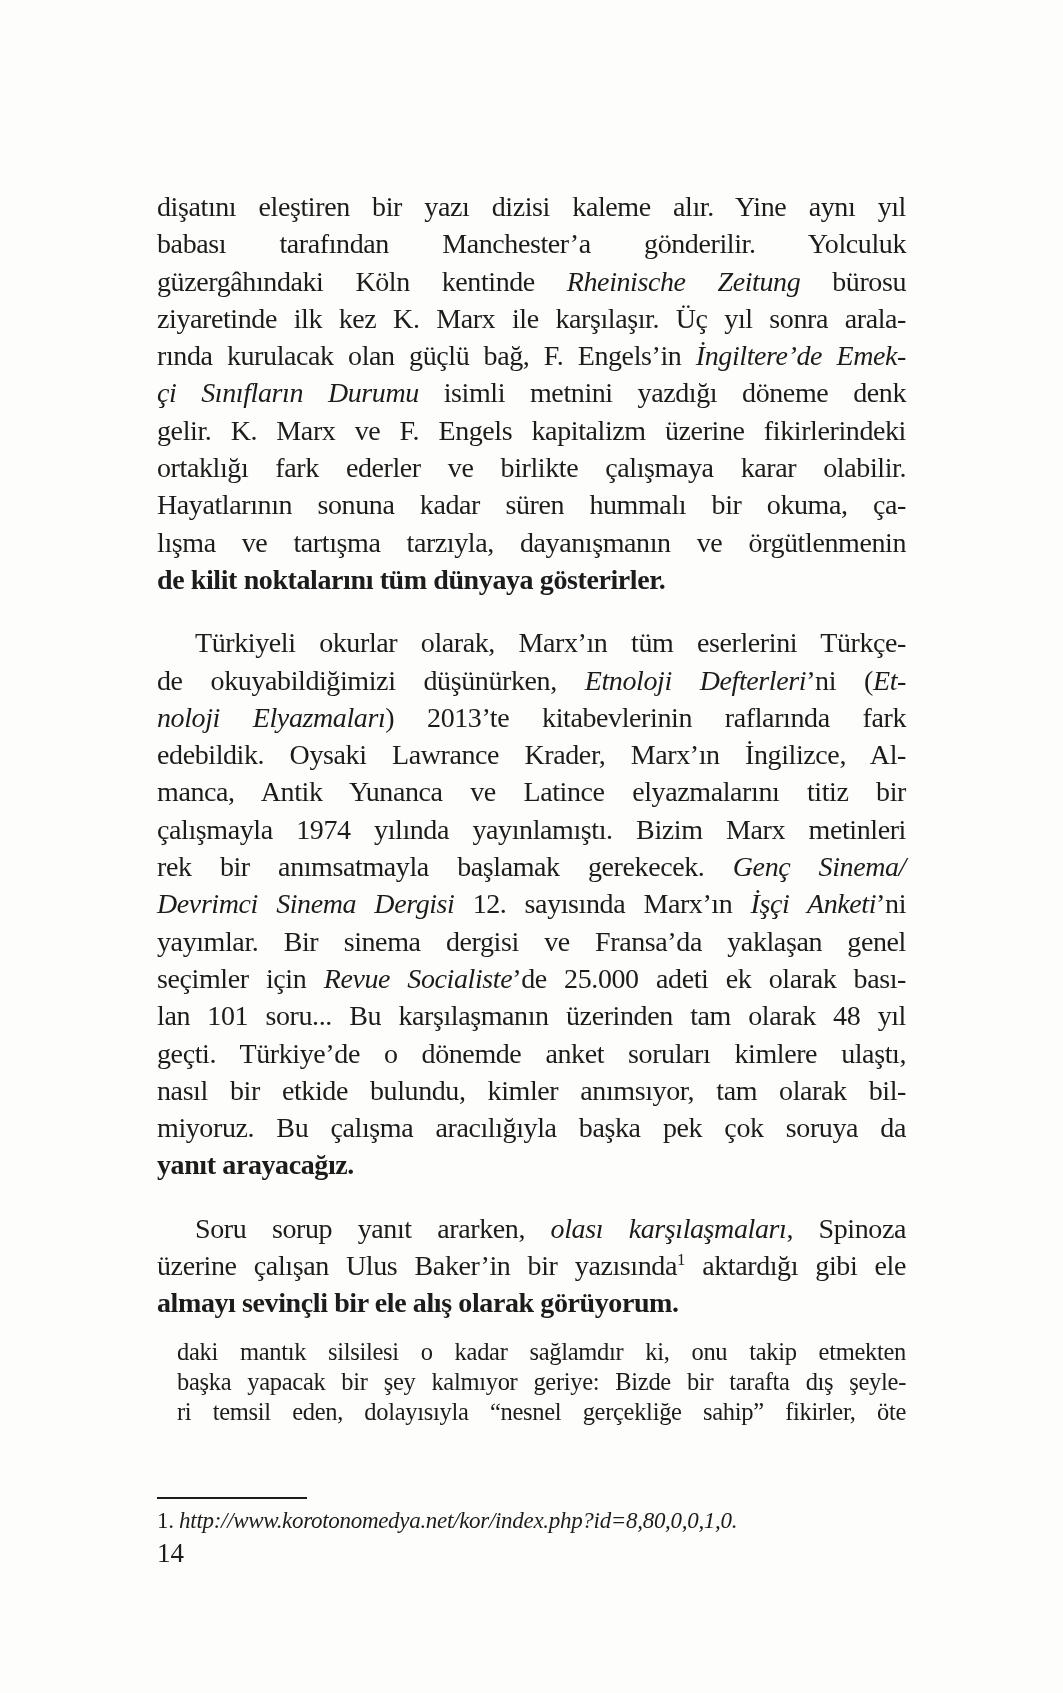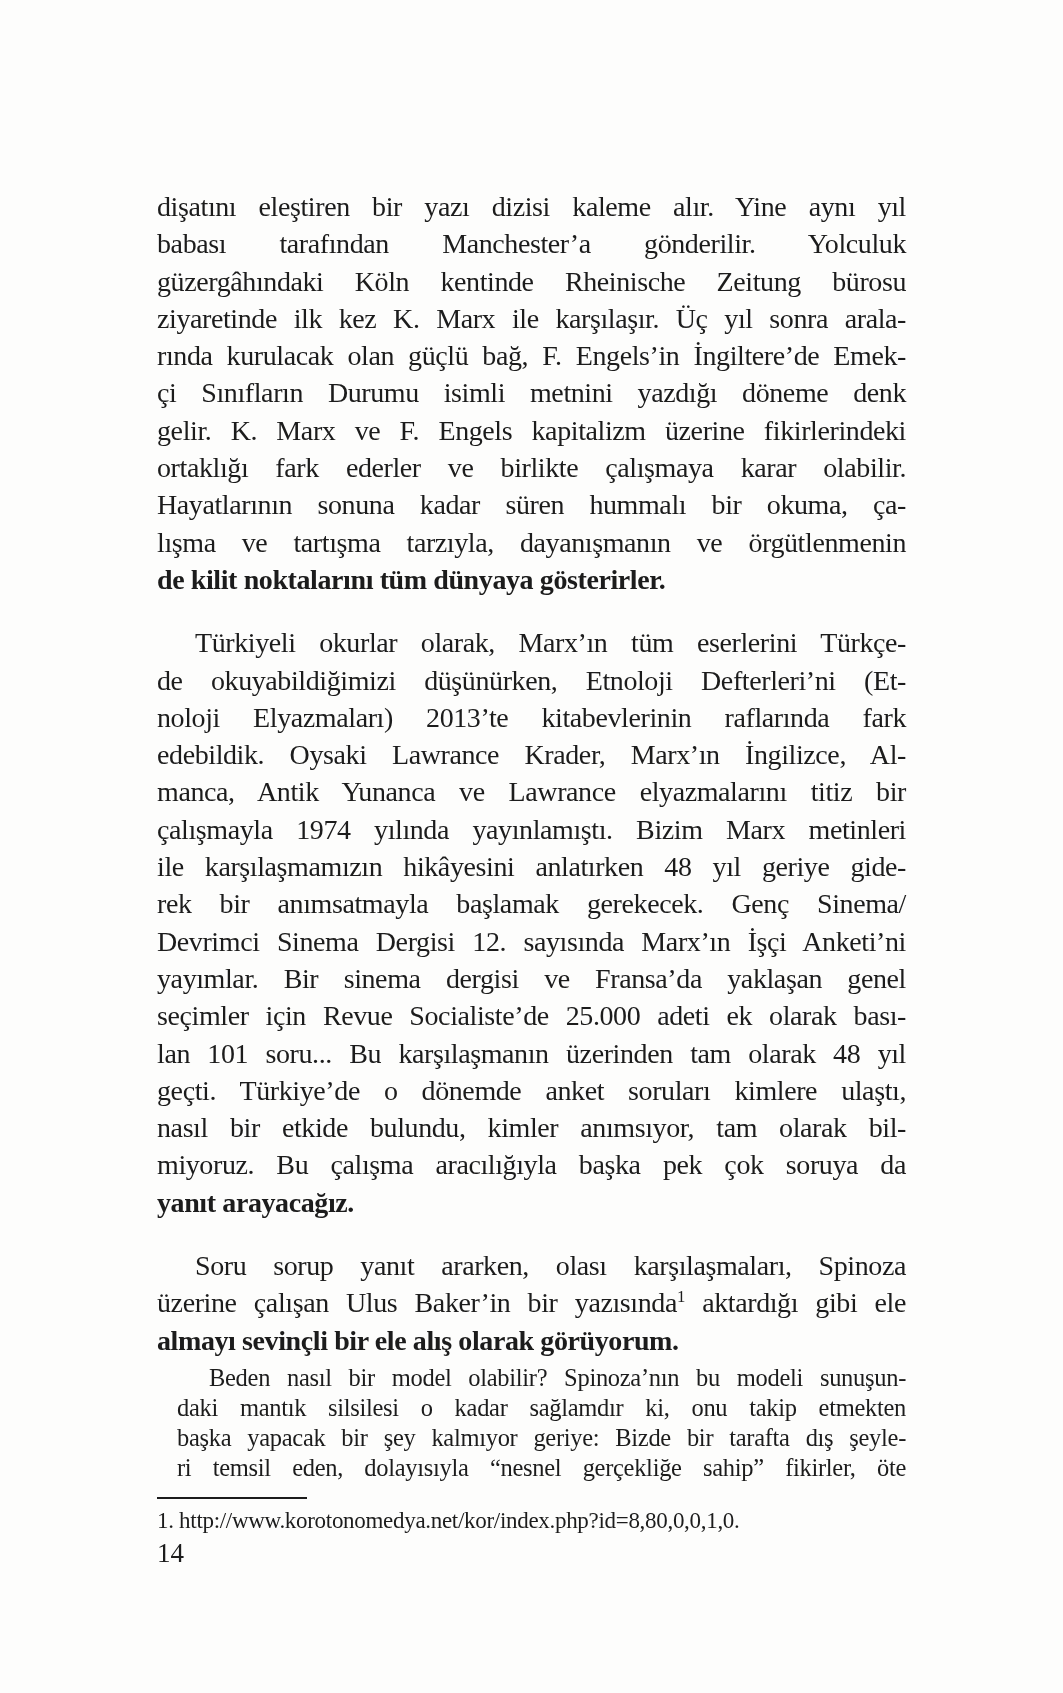--- a/index.html
+++ b/index.html
@@ -40,21 +40,21 @@
     text-align-last: justify;
     -moz-text-align-last: justify;
   }
   .line.last {
     text-align-last: left;
     font-weight: bold;
     -moz-text-align-last: left;
   }
   .line.indent { padding-left: 38px; margin-top: 26px; }
   .quote .line.indent { padding-left: 32px; }
-  .it { }
+  .it { font-style: italic; }
   sup {
     font-size: 0.6em;
     vertical-align: super;
     line-height: 0;
   }
   .rule {
     position: absolute;
     left: 157px;
     top: 1497px;
     width: 150px;
@@ -93,42 +93,40 @@
         <div class="line"><span>ortaklığı fark ederler ve birlikte çalışmaya karar olabilir.</span></div>
         <div class="line"><span>Hayatlarının sonuna kadar süren hummalı bir okuma, ça-</span></div>
         <div class="line"><span>lışma ve tartışma tarzıyla, dayanışmanın ve örgütlenmenin</span></div>
         <div class="line last"><span>de kilit noktalarını tüm dünyaya gösterirler.</span></div>
       </div>
       <div>
         <div class="line indent"><span>Türkiyeli okurlar olarak, Marx’ın tüm eserlerini Türkçe-</span></div>
         <div class="line"><span>de okuyabildiğimizi düşünürken, </span><span class="it">Etnoloji Defterleri</span><span>’ni (</span><span class="it">Et-</span></div>
         <div class="line"><span class="it">noloji Elyazmaları</span><span>) 2013’te kitabevlerinin raflarında fark</span></div>
         <div class="line"><span>edebildik. Oysaki Lawrance Krader, Marx’ın İngilizce, Al-</span></div>
-        <div class="line"><span>manca, Antik Yunanca ve Lawrance elyazmalarını titiz bir</span></div>
+        <div class="line"><span>manca, Antik Yunanca ve Latince elyazmalarını titiz bir</span></div>
         <div class="line"><span>çalışmayla 1974 yılında yayınlamıştı. Bizim Marx metinleri</span></div>
-        <div class="line"><span>ile karşılaşmamızın hikâyesini anlatırken 48 yıl geriye gide-</span></div>
         <div class="line"><span>rek bir anımsatmayla başlamak gerekecek. </span><span class="it">Genç Sinema/</span></div>
         <div class="line"><span class="it">Devrimci Sinema Dergisi</span><span> 12. sayısında Marx’ın </span><span class="it">İşçi Anketi</span><span>’ni</span></div>
         <div class="line"><span>yayımlar. Bir sinema dergisi ve Fransa’da yaklaşan genel</span></div>
         <div class="line"><span>seçimler için </span><span class="it">Revue Socialiste</span><span>’de 25.000 adeti ek olarak bası-</span></div>
         <div class="line"><span>lan 101 soru... Bu karşılaşmanın üzerinden tam olarak 48 yıl</span></div>
         <div class="line"><span>geçti. Türkiye’de o dönemde anket soruları kimlere ulaştı,</span></div>
         <div class="line"><span>nasıl bir etkide bulundu, kimler anımsıyor, tam olarak bil-</span></div>
         <div class="line"><span>miyoruz. Bu çalışma aracılığıyla başka pek çok soruya da</span></div>
         <div class="line last"><span>yanıt arayacağız.</span></div>
       </div>
       <div>
         <div class="line indent"><span>Soru sorup yanıt ararken, </span><span class="it">olası karşılaşmaları</span><span>, Spinoza</span></div>
         <div class="line"><span>üzerine çalışan Ulus Baker’in bir yazısında</span><sup>1</sup><span> aktardığı gibi ele</span></div>
         <div class="line last"><span>almayı sevinçli bir ele alış olarak görüyorum.</span></div>
       </div>
     </div>
   <div class="quote" id="quote-block">
       <div>
-        <div class="line indent"><span>Beden nasıl bir model olabilir? Spinoza’nın bu modeli sunuşun-</span></div>
         <div class="line"><span>daki mantık silsilesi o kadar sağlamdır ki, onu takip etmekten</span></div>
         <div class="line"><span>başka yapacak bir şey kalmıyor geriye: Bizde bir tarafta dış şeyle-</span></div>
         <div class="line"><span>ri temsil eden, dolayısıyla “nesnel gerçekliğe sahip” fikirler, öte</span></div>
       </div>
     </div>
   <div class="rule"></div>
   <p class="footnote"><span>1. </span><span class="it">http://www.korotonomedya.net/kor/index.php?id=8,80,0,0,1,0.</span></p>
   <div class="pagenum">14</div>
 </div>
 

